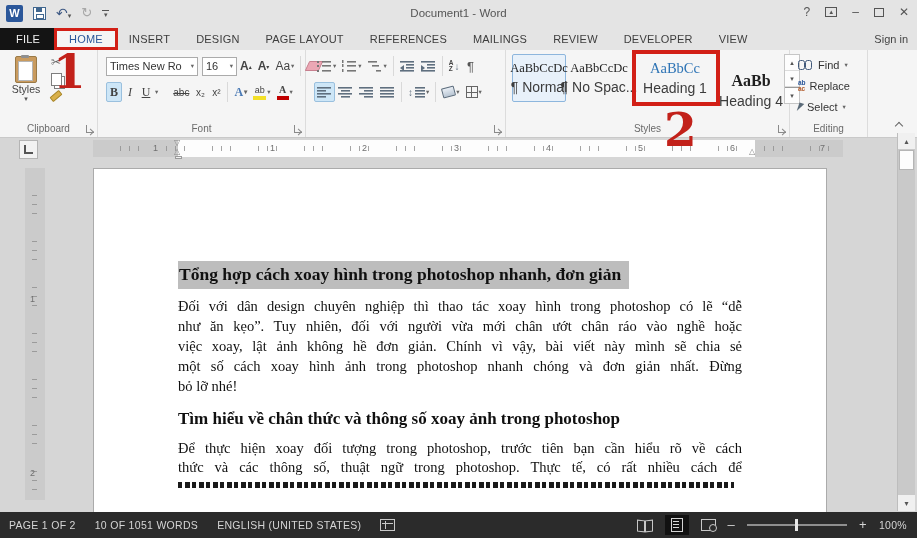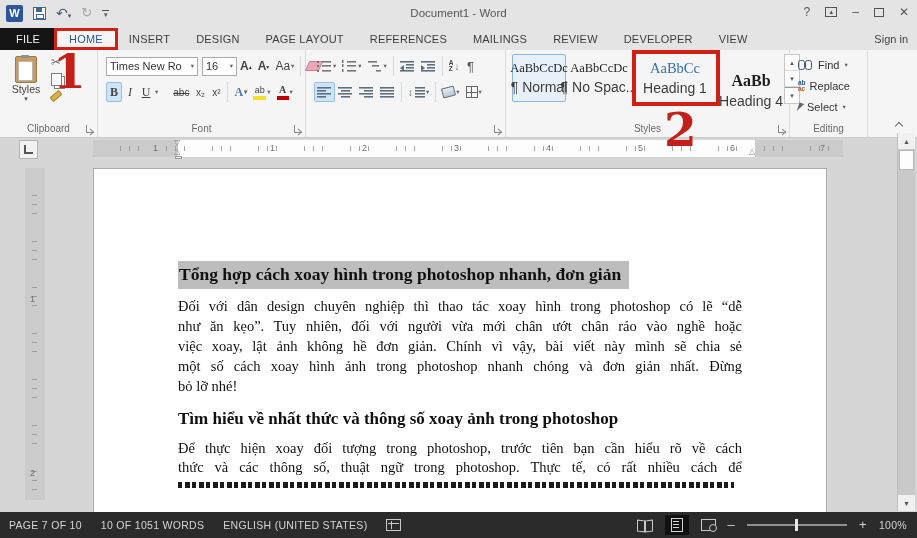--- a/index.html
+++ b/index.html
@@ -433,39 +433,39 @@
     <div class="page">
       <div class="page-content">
         <div class="doc-h1">Tổng hợp cách xoay hình trong photoshop nhanh, đơn giản</div>
         <div class="doc-p">
           <div class="jline">Đối với dân design chuyên nghiệp thì thao tác xoay hình trong photoshop có lẽ “dễ</div>
           <div class="jline">như ăn kẹo”. Tuy nhiên, đối với người vừa mới chân ướt chân ráo vào nghề hoặc</div>
           <div class="jline">việc xoay, lật ảnh không hề đơn giản. Chính vì vậy, bài viết này mình sẽ chia sẻ</div>
           <div class="jline">một số cách xoay hình ảnh trong photoshop nhanh chóng và đơn giản nhất. Đừng</div>
           <div class="jline last">bỏ lỡ nhé!</div>
         </div>
-        <div class="doc-h2">Tìm hiểu về nhất thức và thông số xoay ảnh trong photoshop</div>
+        <div class="doc-h2">Tìm hiểu về chân thức và thông số xoay ảnh trong photoshop</div>
         <div class="doc-p" style="margin-top:10px;">
           <div class="jline">Để thực hiện xoay đối tượng trong photoshop, trước tiên bạn cần hiểu rõ về cách</div>
           <div class="jline">thức và các thông số, thuật ngữ trong photoshop. Thực tế, có rất nhiều cách để</div>
         </div>
         <div class="clipped-line"></div>
       </div>
     </div>
   </div>
 
   <div class="vscroll">
     <div class="vs-btn vs-up">▴</div>
     <div class="vs-thumb"></div>
     <div class="vs-btn vs-down">▾</div>
   </div>
 
   <div class="statusbar">
     <div class="sb-left">
-      <span>PAGE 7 OF 10</span>
+      <span>PAGE 1 OF 2</span>
       <span>10 OF 1051 WORDS</span>
       <span>ENGLISH (UNITED STATES)</span>
       <span class="macro-ic"></span>
     </div>
     <div class="sb-right">
       <span class="book-ic"></span>
       <span class="view-active">
           <span class="pagedoc-ic"></span>
         </span>
       <span class="weblay-ic"></span>

